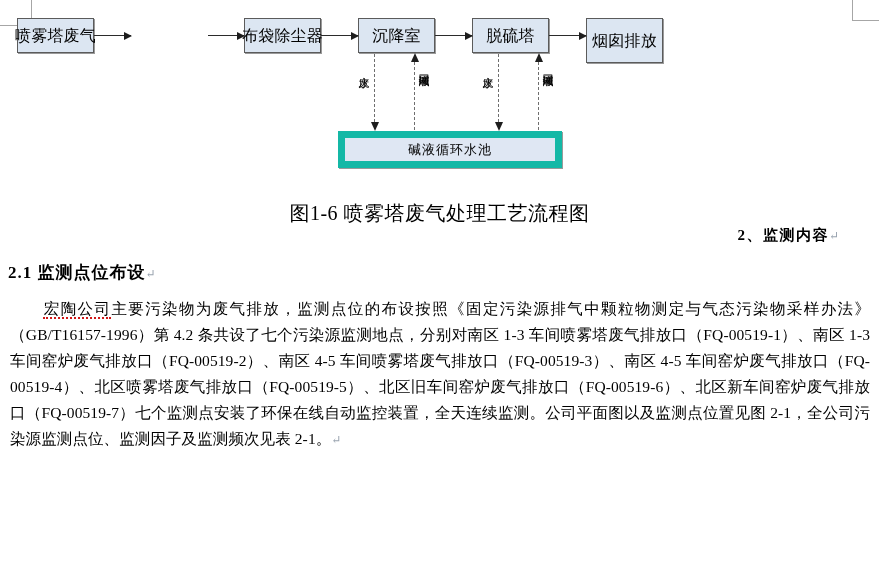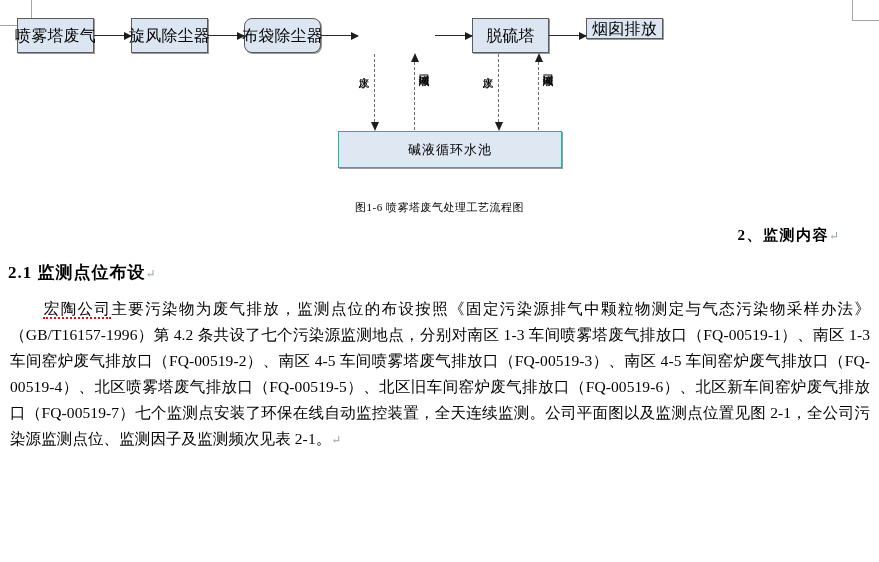--- a/index.html
+++ b/index.html
@@ -35,21 +35,21 @@
     font-size: 16px;
     line-height: 1.1;
     letter-spacing: 0.2px;
     white-space: nowrap;
   }
   .node-label { display: block; }
 
   .tank {
     position: absolute;
     background: #dfe7f3;
-    border: 1px solid #14b8a6;
+    border: 7px solid #14b8a6;
     box-shadow: 1px 1px 0 0 #9a9a9a;
     display: flex;
     align-items: center;
     justify-content: center;
     font-size: 13px;
     letter-spacing: 1px;
   }
 
   
   .hconn { position: absolute; height: 1px; background: #2b2b2b; }
@@ -85,21 +85,21 @@
     text-orientation: upright;
     white-space: nowrap;
     color: #000;
   }
 
   
   .fig-caption {
     position: absolute;
     left: 0; top: 200px; width: 879px;
     text-align: center;
-    font-size: 11px;
+    font-size: 20px;
     letter-spacing: 0.5px;
   }
 
   .heading-right {
     position: absolute;
     left: 0; top: 226px; width: 839px;
     text-align: right;
     font-weight: bold;
     font-size: 15px;
     letter-spacing: 1.5px;
@@ -137,34 +137,34 @@
 
 <div class="crop-mark crop-tl"></div>
 <div class="crop-mark crop-tr"></div>
 
 <div id="diagram">
 
   <div class="node" style="left:17px; top:18px; width:77px; height:35px;">
     <span class="node-label">喷雾塔废气</span>
   </div>
 
-  <div class="node" style="left:131px; top:18px; width:77px; height:35px;">
-    <span class="node-label">旋风除尘器</span>
-  </div>
-
-  <div class="node" style="left:244px; top:18px; width:77px; height:35px;border-radius:8px;">
+
+  <div class="node" style="left:244px; top:18px; width:77px; height:35px;">
     <span class="node-label">布袋除尘器</span>
   </div>
 
+  <div class="node" style="left:358px; top:18px; width:77px; height:35px;">
+    <span class="node-label">沉降室</span>
+  </div>
 
   <div class="node" style="left:472px; top:18px; width:77px; height:35px;align-items:center;">
     <span class="node-label">脱硫塔</span>
   </div>
 
-  <div class="node" style="left:586px; top:18px; width:77px; height:21px;">
+  <div class="node" style="left:586px; top:18px; width:77px; height:45px;">
     <span class="node-label">烟囱排放</span>
   </div>
 
   <div class="hconn" style="left:94px; top:35px; width:37px;"></div>
   <div class="hconn" style="left:208px; top:35px; width:36px;"></div>
   <div class="hconn" style="left:321px; top:35px; width:37px;"></div>
   <div class="hconn" style="left:435px; top:35px; width:37px;"></div>
   <div class="hconn" style="left:549px; top:35px; width:37px;"></div>
 
   <div class="vdash" style="left:374px; top:54px; height:68px;">

